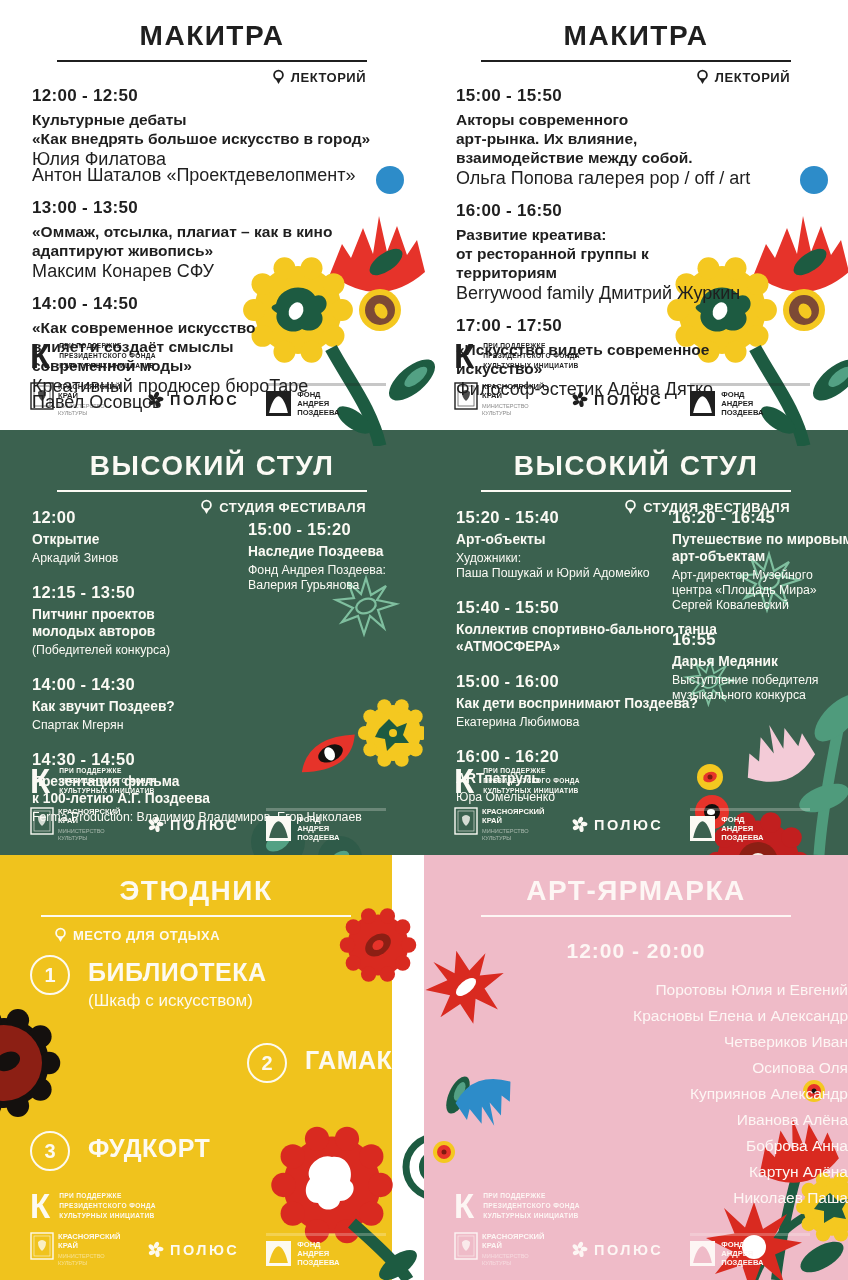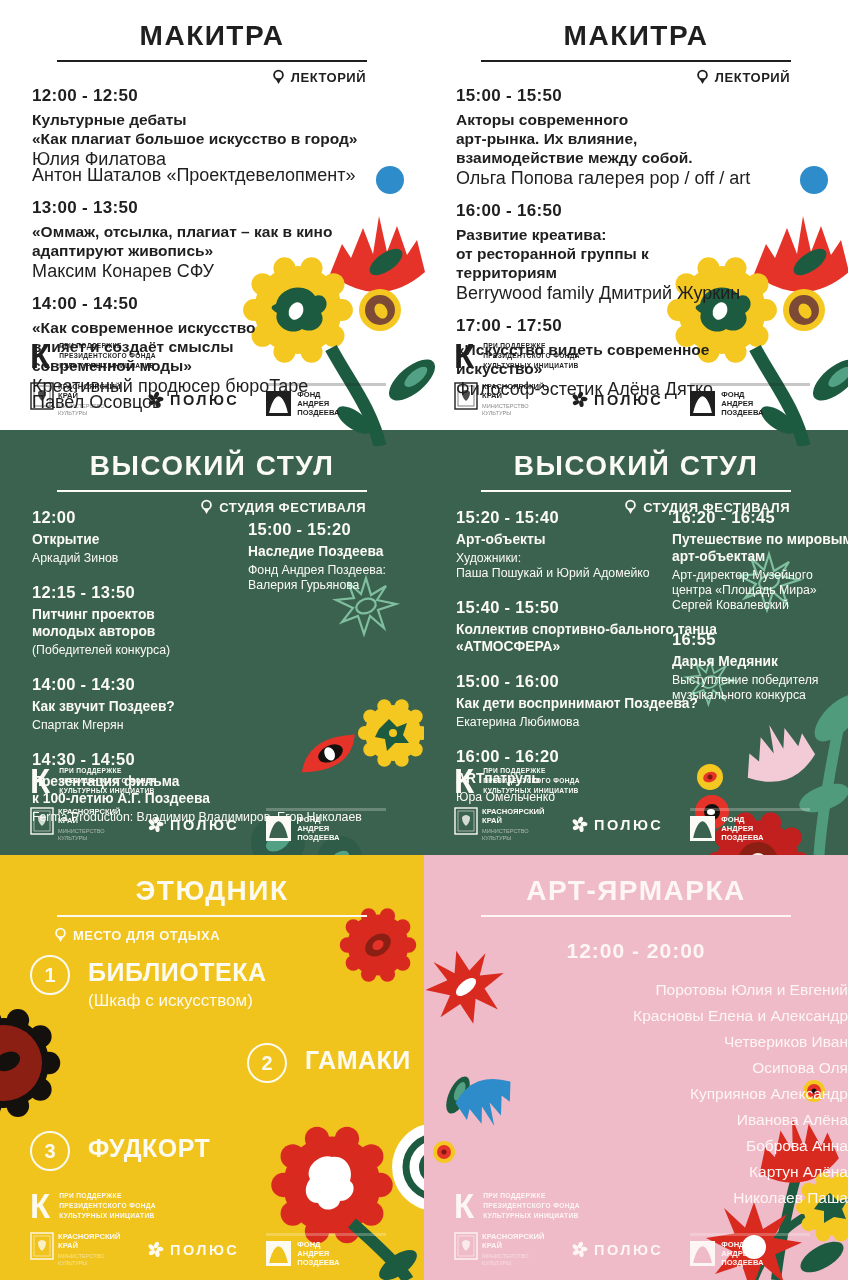--- a/index.html
+++ b/index.html
@@ -3,21 +3,21 @@
 <meta charset="utf-8">
 <style>
   html,body{margin:0;padding:0;background:#888;}
   .poster{position:relative;width:848px;height:1280px;overflow:hidden;background:#fff;
           font-family:"Liberation Sans","DejaVu Sans",sans-serif;margin:0 auto;}
   .section{position:absolute;color:var(--ink);background:var(--bg);overflow:hidden;}
   #sec0{left:0;top:0;width:424px;height:430px;--ink:#1f1f1f;--bg:#ffffff;}
   #sec1{left:424px;top:0;width:424px;height:430px;--ink:#1f1f1f;--bg:#ffffff;}
   #sec2{left:0;top:430px;width:424px;height:425px;--ink:#fbfaf4;--bg:#3b614f;}
   #sec3{left:424px;top:430px;width:424px;height:425px;--ink:#fbfaf4;--bg:#3b614f;}
-  #sec4{left:0;top:855px;width:424px;height:425px;--ink:#fdfaf0;--bg:#f0c31d;}
+  #sec4{left:0;top:855px;width:392px;height:425px;--ink:#fdfaf0;--bg:#f0c31d;}
   #sec5{left:424px;top:855px;width:424px;height:425px;--ink:#fdf6f4;--bg:#efbbc8;}
 
   .panel-header{position:relative;padding-top:20px;text-align:center;z-index:3;}
   .panel-title{font-size:28px;font-weight:800;letter-spacing:1.5px;}
   .title-rule{width:310px;height:2px;margin:8px auto 0;background:currentColor;}
   .location-row{display:flex;align-items:center;justify-content:flex-end;gap:6px;
                 margin:7px 58px 0 0;font-size:13px;font-weight:800;letter-spacing:.5px;}
   .location-row.left{justify-content:flex-start;margin:10px 0 0 54px;}
 
   .events{position:absolute;left:32px;top:86px;width:380px;z-index:2;}
@@ -104,21 +104,21 @@
             <circle cx="6.5" cy="6" r="4.4" fill="none" stroke="currentColor" stroke-width="1.8"></circle>
             <path d="M3.4 9.6 L6.5 15 L9.6 9.6 Z" fill="currentColor"></path>
           </svg>
         <span>ЛЕКТОРИЙ</span>
       </div>
     </div>
     <div class="events" id="events-0">
         <div class="event">
           <div class="time">12:00 - 12:50</div>
           <div class="line">Культурные дебаты</div>
-          <div class="line">«Как плагиат большое искусство в город»</div>
+          <div class="line">«Как внедрять большое искусство в город»</div>
           <div class="meta">Юлия Филатова</div>
           <div class="meta">Антон Шаталов «Проектдевелопмент»</div>
         </div>
         <div class="event">
           <div class="time">13:00 - 13:50</div>
           <div class="line">«Оммаж, отсылка, плагиат – как в кино</div>
           <div class="line">адаптируют живопись»</div>
           <div class="meta">Максим Конарев СФУ</div>
         </div>
         <div class="event">

